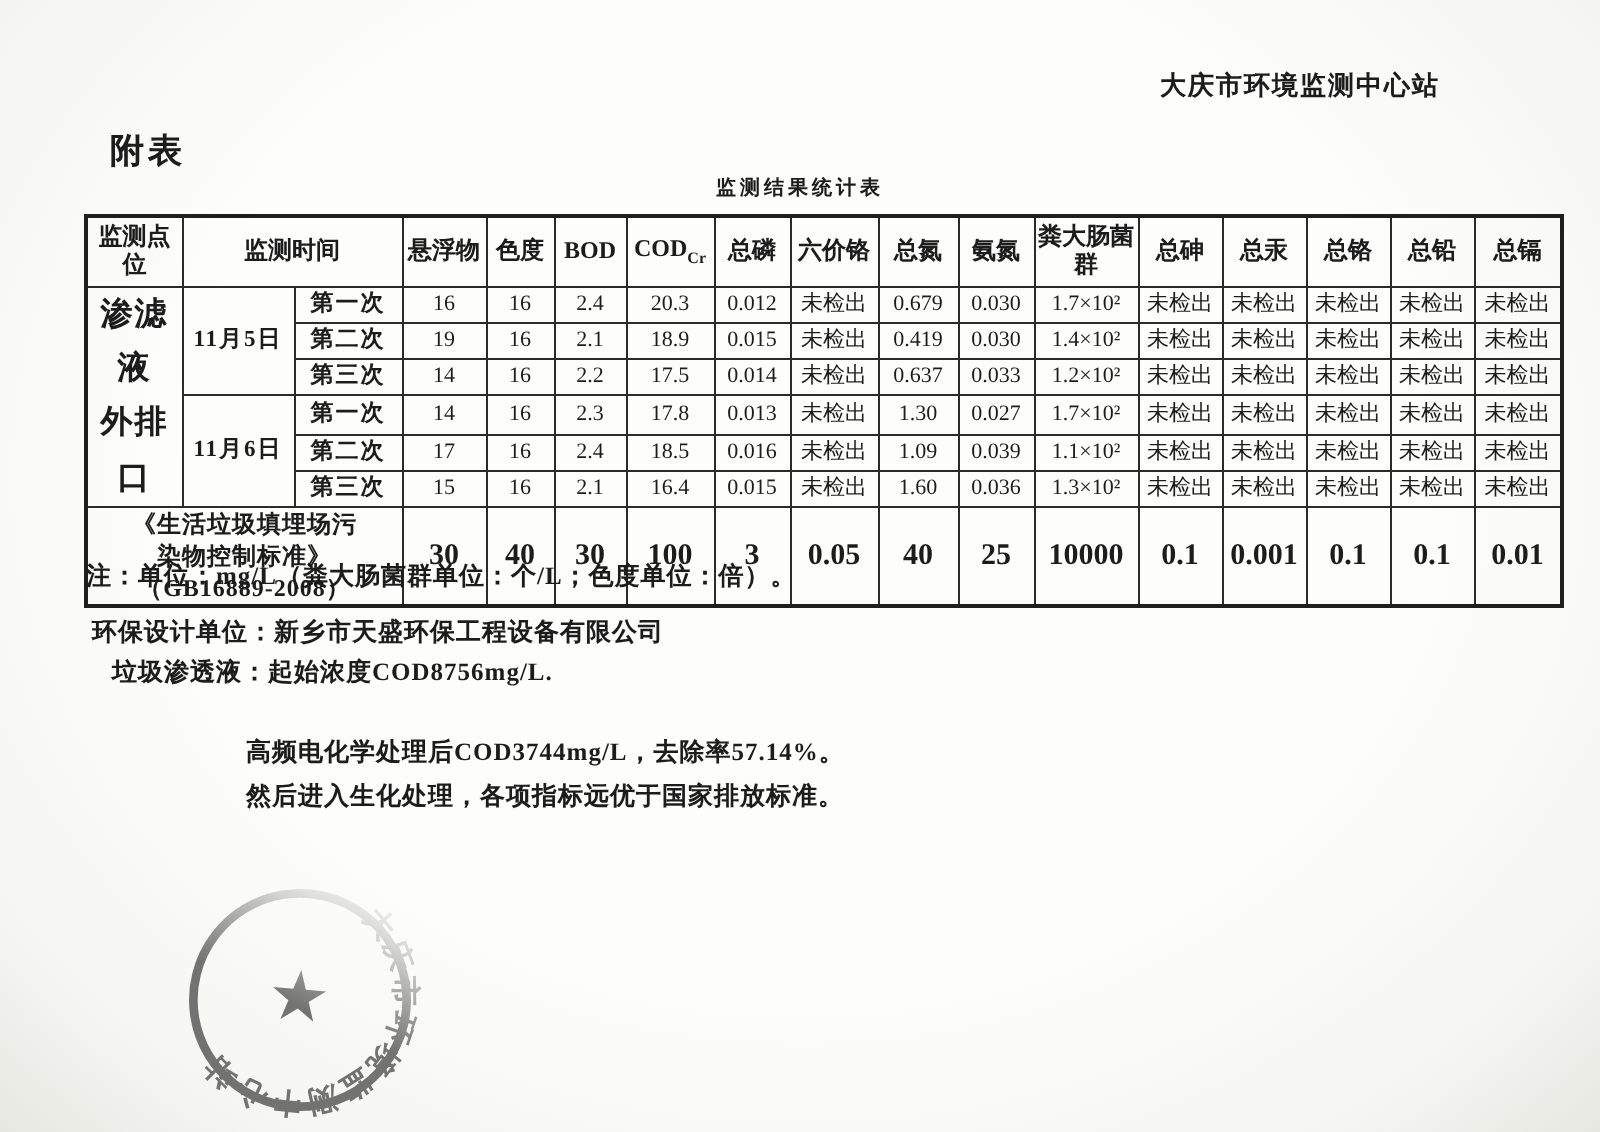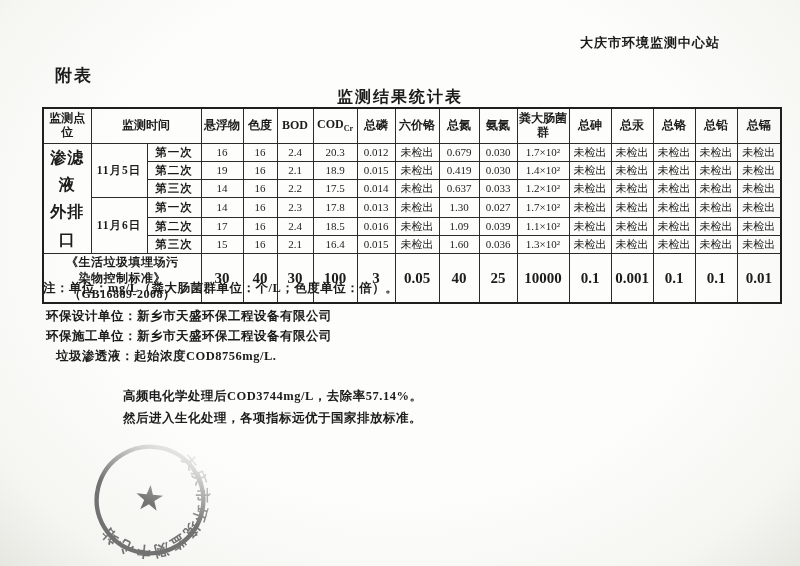--- a/index.html
+++ b/index.html
@@ -9,21 +9,21 @@
     font-family:"Liberation Serif","DejaVu Serif",serif;
     color:#1c1c1c;
   }
   .page{
     position:absolute;inset:0;
     background:radial-gradient(ellipse at 50% 42%, #fdfdfc 55%, #f5f5f1 85%, #e7e7e2 100%);
   }
   .doc-code{position:absolute;left:52px;top:32px;font-size:13px;font-weight:bold;letter-spacing:.5px;}
   .agency{position:absolute;right:80px;top:34px;font-size:13px;font-weight:bold;letter-spacing:1px;}
   .fubiao{position:absolute;left:55px;top:64px;font-size:17px;font-weight:bold;letter-spacing:2px;}
-  .title{position:absolute;left:0;right:0;top:87px;text-align:center;font-size:16px;font-weight:bold;letter-spacing:2px;}
+  .title{position:absolute;left:0;right:0;top:87px;text-align:center;font-size:10px;font-weight:bold;letter-spacing:2px;}
 
   table.results{
     position:absolute;left:42px;top:107px;width:734px;
     border-collapse:collapse;table-layout:fixed;
     border:2px solid #1f1f1f;
   }
   .results th,.results td{
     border:1px solid #2b2b2b;text-align:center;vertical-align:middle;
     padding:0;overflow:hidden;
   }
@@ -224,21 +224,20 @@
         <td>0.1</td>
         <td>0.1</td>
         <td>0.01</td>
       </tr>
     </tbody>
   </table>
 
   <div class="notes">
     <span class="line n-unit">注：单位：mg/L（粪大肠菌群单位：个/L；色度单位：倍）。</span>
     <span class="line n-design">环保设计单位：新乡市天盛环保工程设备有限公司</span>
-    <span class="line n-build">环保施工单位：新乡市天盛环保工程设备有限公司</span>
     <span class="line n-leach">垃圾渗透液：起始浓度COD8756mg/L.</span>
     <span class="line n-l2">高频电化学处理后COD3744mg/L，去除率57.14%。</span>
     <span class="line n-l3">然后进入生化处理，各项指标远优于国家排放标准。</span>
   </div>
 
   <div class="stamp">
     <svg viewBox="0 0 200 200">
       <circle cx="100" cy="100" r="86" fill="none" stroke="#4e4e4e" stroke-width="7"></circle>
       <path id="sealArc" d="M 26,136 A 80,80 0 1 1 174,136" fill="none"></path>
       <text font-size="24" font-weight="bold" fill="#4e4e4e" letter-spacing="3">

